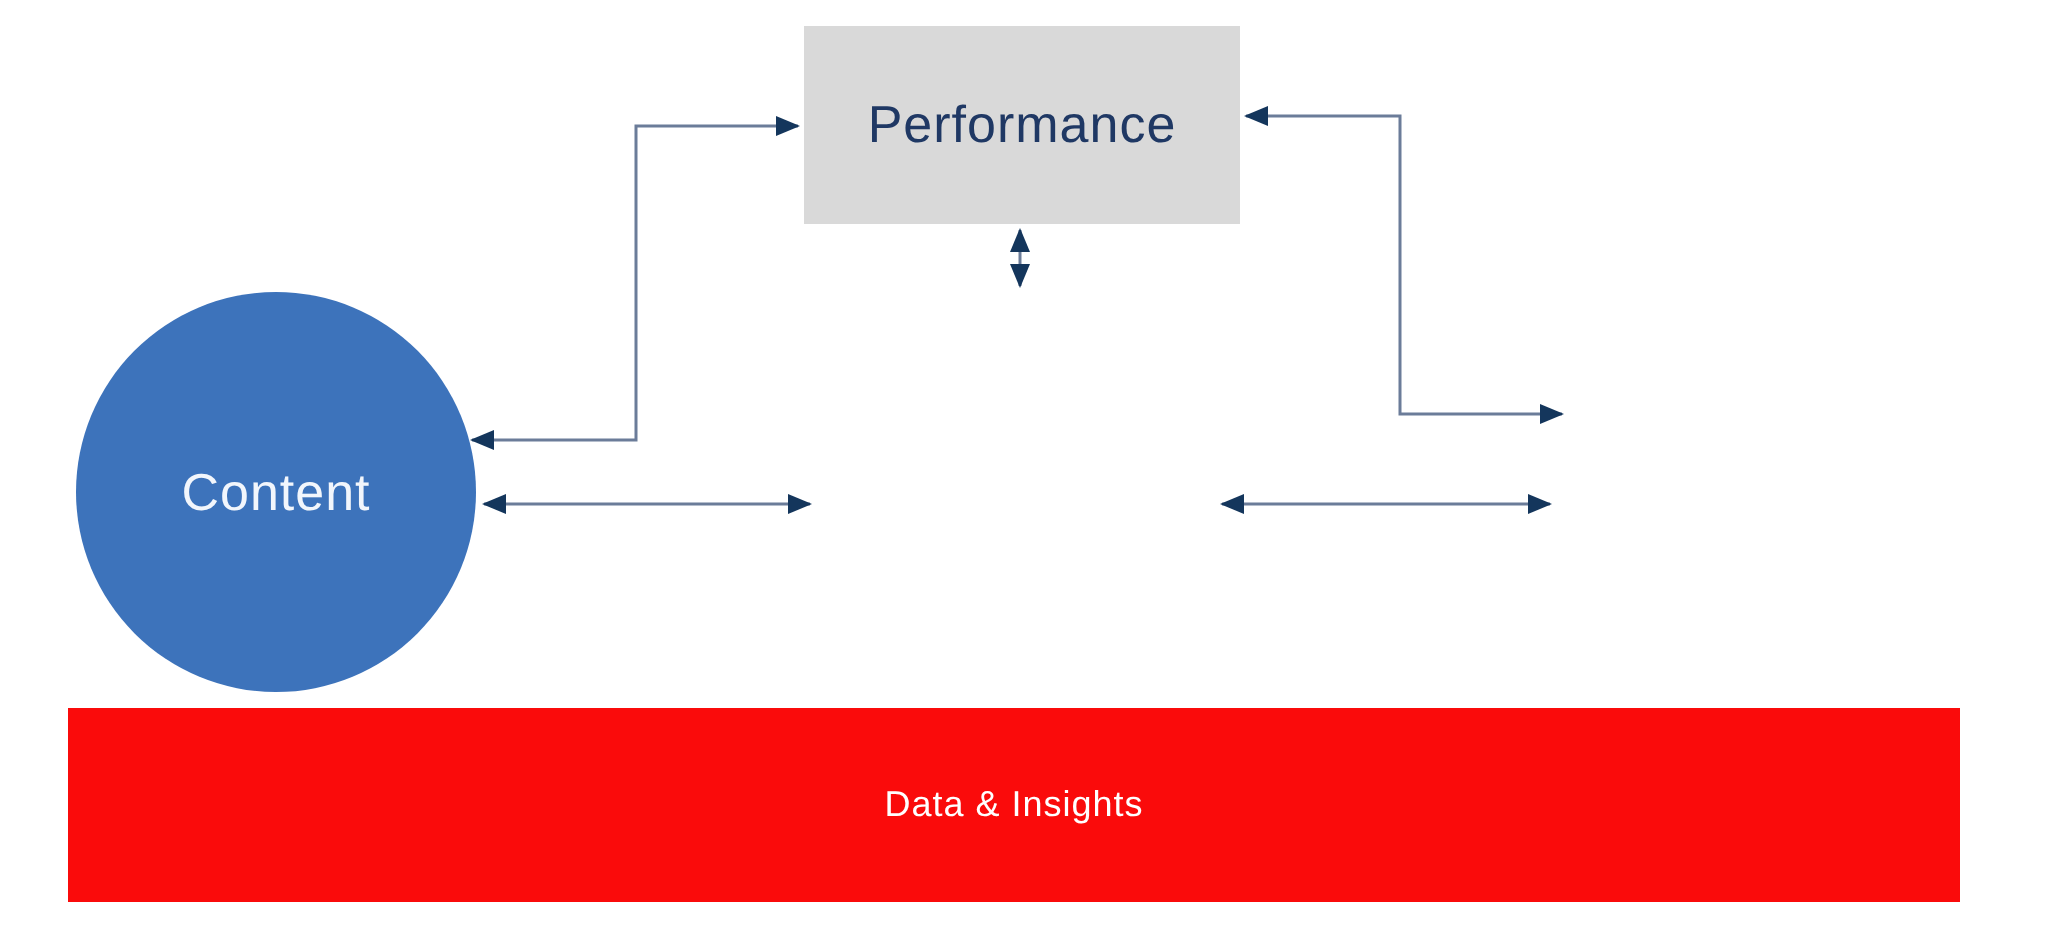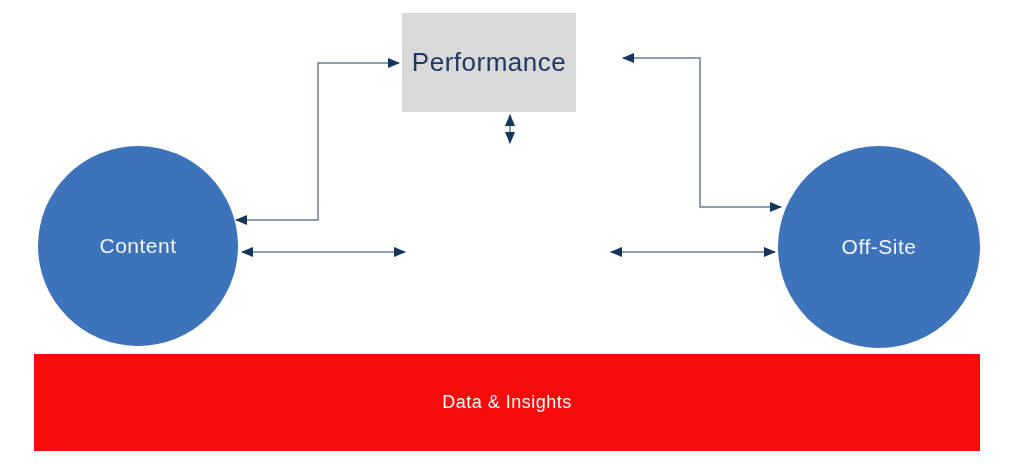--- a/index.html
+++ b/index.html
@@ -30,31 +30,31 @@
   .node {
     position: absolute;
     display: flex;
     align-items: center;
     justify-content: center;
     text-align: center;
     box-sizing: border-box;
   }
   .node-box {
     left: 402px; top: 13px;
-    width: 174px; height: 99px;
+    width: 218px; height: 99px;
     background: var(--box-gray, #D9D9D9);
     color: var(--label-navy, #1F3864);
     font-size: 26px;
     letter-spacing: 0.5px;
   }
   .node-circle {
     border-radius: 50%;
     background: var(--circle-blue, #3D73BB);
     color: var(--circle-text, #F2F6FC);
-    font-size: 21px;
+    font-size: 26px;
     letter-spacing: 0.5px;
   }
   .node-content  { left: 38px;  top: 146px; width: 200px; height: 200px; }
   .node-technical{ left: 409px; top: 147px; width: 198px; height: 198px; }
   .node-offsite  { left: 778px; top: 146px; width: 202px; height: 202px; }
   .node-bar {
     left: 34px; top: 354px;
     width: 946px; height: 97px;
     background: var(--bar-red, #FA0B0B);
     color: var(--bar-text, #FFFFFF);
@@ -87,21 +87,18 @@
 
   <div class="node node-box">
     <span>Performance</span>
   </div>
 
   <div class="node node-circle node-content">
     <span>Content</span>
   </div>
 
 
-  <div class="node node-circle node-offsite">
-    <span>Off-Site</span>
-  </div>
 
   <div class="node node-bar">
     <span>Data &amp; Insights</span>
   </div>
 
 </div>
 
 </body></html>

